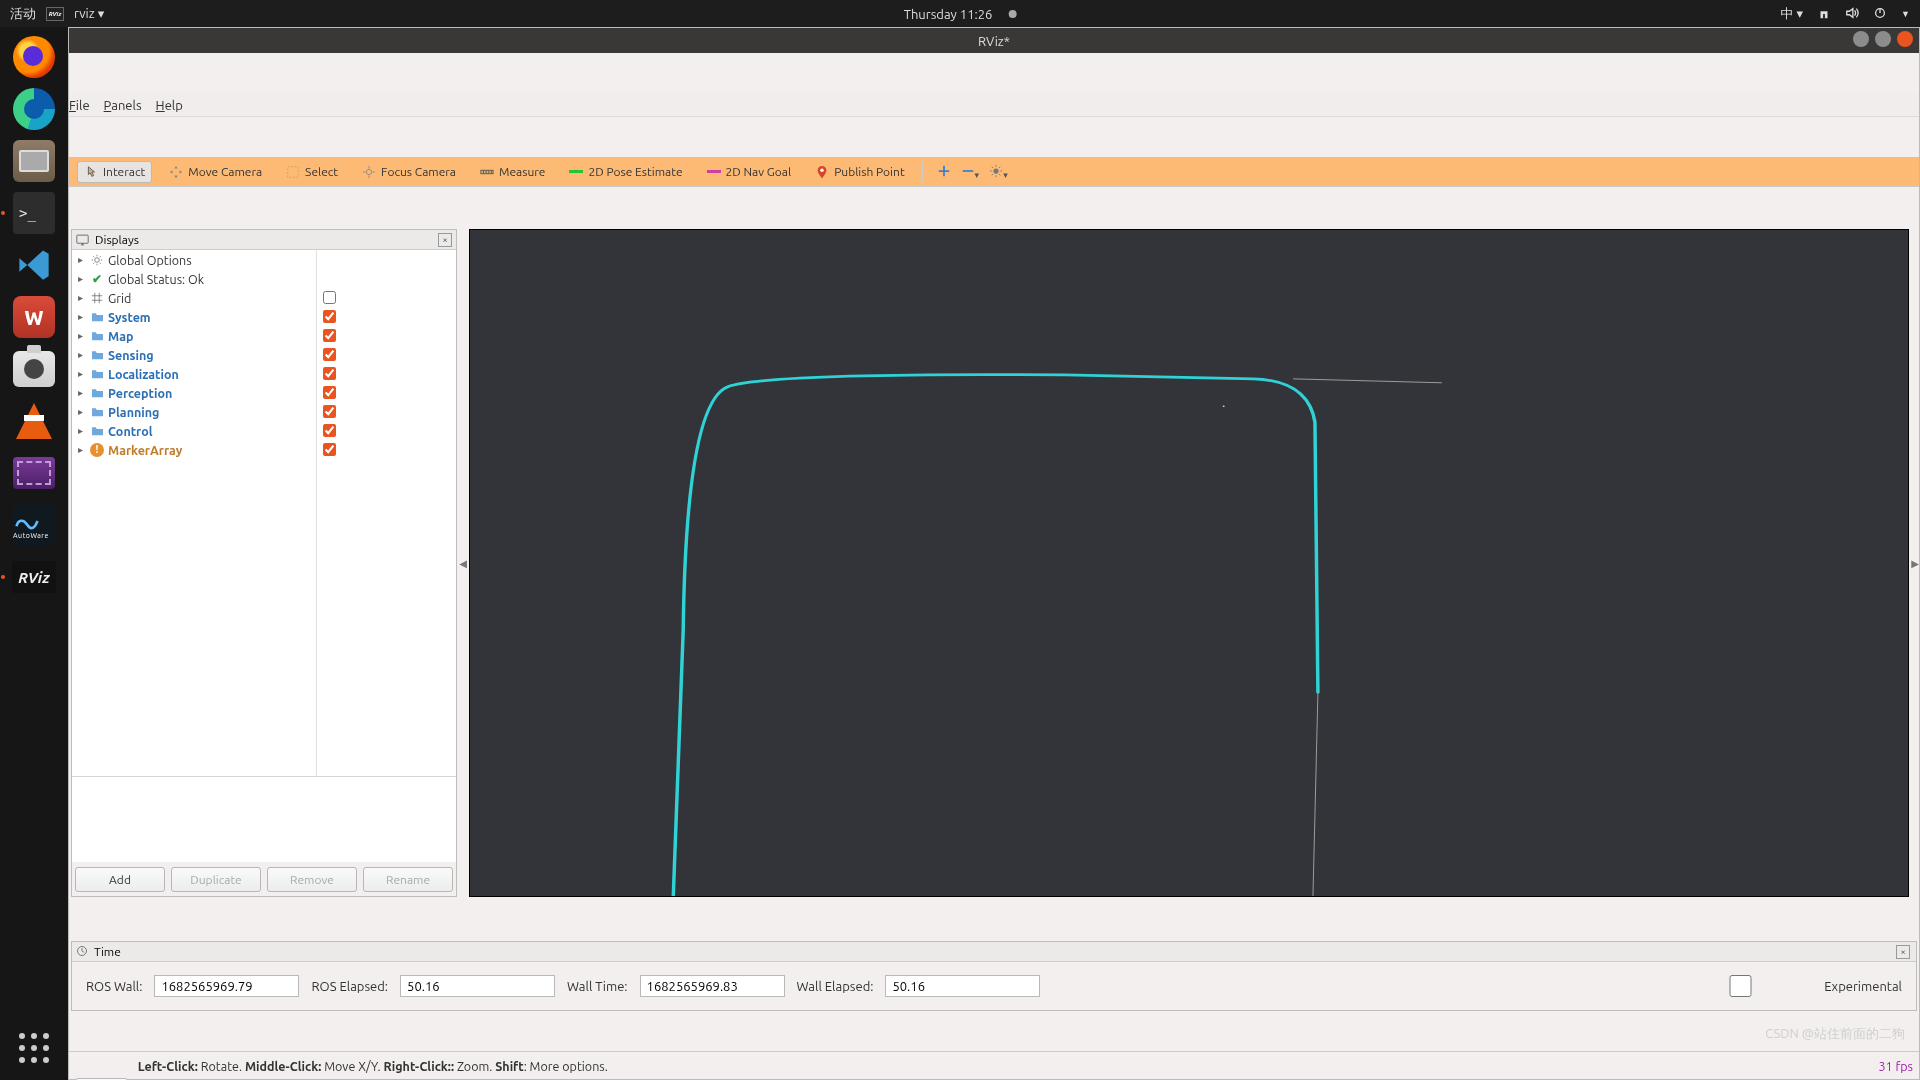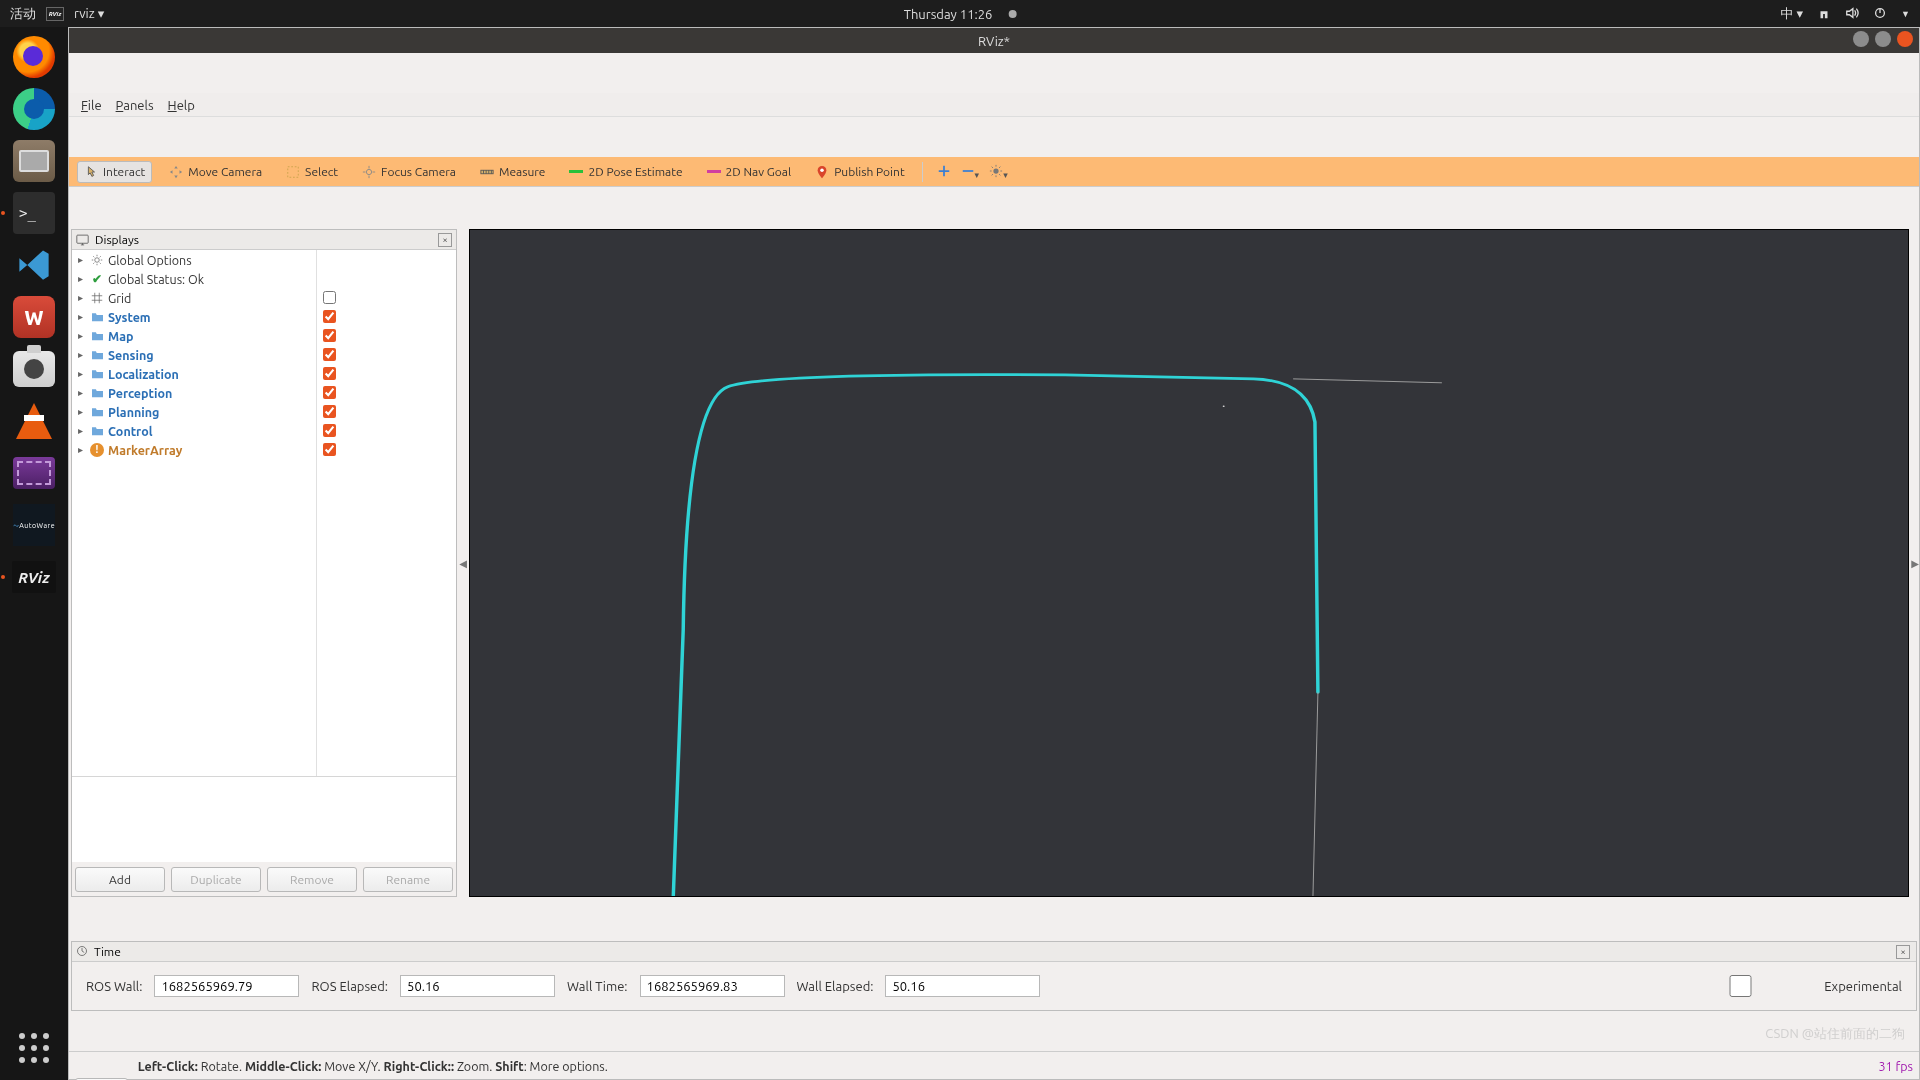--- a/index.html
+++ b/index.html
@@ -33,33 +33,33 @@
 .ico-vscode { width: 42px; height: 42px; display:flex;align-items:center;justify-content:center;}
 .ico-vscode svg{width:36px;height:36px;fill:#3b99d4;}
 .ico-wps { width:42px;height:42px;border-radius:8px;background:linear-gradient(#d94b3a,#b13225);color:#fff;display:flex;align-items:center;justify-content:center;font-size:20px;font-weight:800;}
 .ico-cam { width:42px;height:36px;border-radius:6px;background:linear-gradient(#e8e8e8,#cfcfcf);position:relative;}
 .ico-cam::before{content:"";position:absolute;top:8px;left:11px;width:20px;height:20px;border-radius:50%;background:#444;}
 .ico-cam::after{content:"";position:absolute;top:-6px;left:14px;width:14px;height:8px;background:#cfcfcf;border-radius:2px 2px 0 0;}
 .ico-vlc { width:0;height:0;border-left:18px solid transparent;border-right:18px solid transparent;border-bottom:36px solid #e85c0f; position:relative;}
 .ico-vlc::after{content:"";position:absolute;left:-10px;top:12px;width:20px;height:6px;background:#fff;}
 .ico-media { width:42px;height:32px;border-radius:4px;background:linear-gradient(#7a3a9a,#4b1f64);position:relative;}
 .ico-media::after{content:"";position:absolute;inset:4px;border:2px dashed #c39ad9;}
-.ico-aw { width:42px;height:42px;background:#101820;display:flex;flex-direction:row;align-items:center;justify-content:center;color:#fff;}
+.ico-aw { width:42px;height:42px;background:#101820;display:flex;flex-direction:column;justify-content:center;color:#fff;}
 .ico-aw svg{width:28px;height:20px;stroke:#5fbcff;fill:none;stroke-width:3;}
 .ico-aw span{font-size:7px;letter-spacing:0.5px;}
 .ico-rviz { width:44px;height:32px;border-radius:2px;background:#111;color:#eee;display:flex;align-items:center;justify-content:center;font-size:15px;font-weight:700;font-style:italic;}
 
 
 .rviz-window { position: absolute; top: 27px; left: 68px; right: 0; bottom: 0; background: #f2efee; display: flex; flex-direction: column; border: 1px solid #bbb; gap: 40px; }
 .titlebar { height: 25px; background: linear-gradient(#3a3836,#3a3836); color: #ddd; display: flex; align-items: center; justify-content: center; font-size: 13px; position: relative; }
 .titlebar .win-controls { position: absolute; right: 6px; top: 3px; display: flex; gap: 6px; }
 .win-btn { width: 16px; height: 16px; border-radius: 50%; display:inline-block; }
 .win-min{background:#8c8c8c;} .win-max{background:#8c8c8c;} .win-close{background:#e95420;}
 
-.menubar { height: 24px; background: #f0edec; display: flex; align-items: center; gap: 14px; padding: 0 12px; font-size: 13px; color: #333; border-bottom: 1px solid #ddd; }
+.menubar { height: 24px; background: #f0edec; display: flex; align-items: center; gap: 14px; padding: 0 0; font-size: 13px; color: #333; border-bottom: 1px solid #ddd; }
 .menubar span u { text-decoration: underline; }
 
 .toolbar { height: 30px; background: #fdba74; display: flex; align-items: center; gap: 10px; padding: 0 8px; border-bottom: 1px solid #ccc; font-size: 12px; color: #333; }
 .tool { display: inline-flex; align-items: center; gap: 5px; padding: 3px 6px; border: 1px solid transparent; border-radius: 3px; }
 .tool.pressed { background: #e6e3e1; border-color: #bbb; }
 .tool .swatch { width: 14px; height: 3px; }
 .tool svg { width: 14px; height: 14px; }
 .toolbar-sep { flex: 0 0 1px; height: 20px; background: #ccc; }
 .zoom-icons { display:flex; align-items:center; gap:10px; margin-left:4px;}
 .zoom-icons svg{width:14px;height:14px;}

